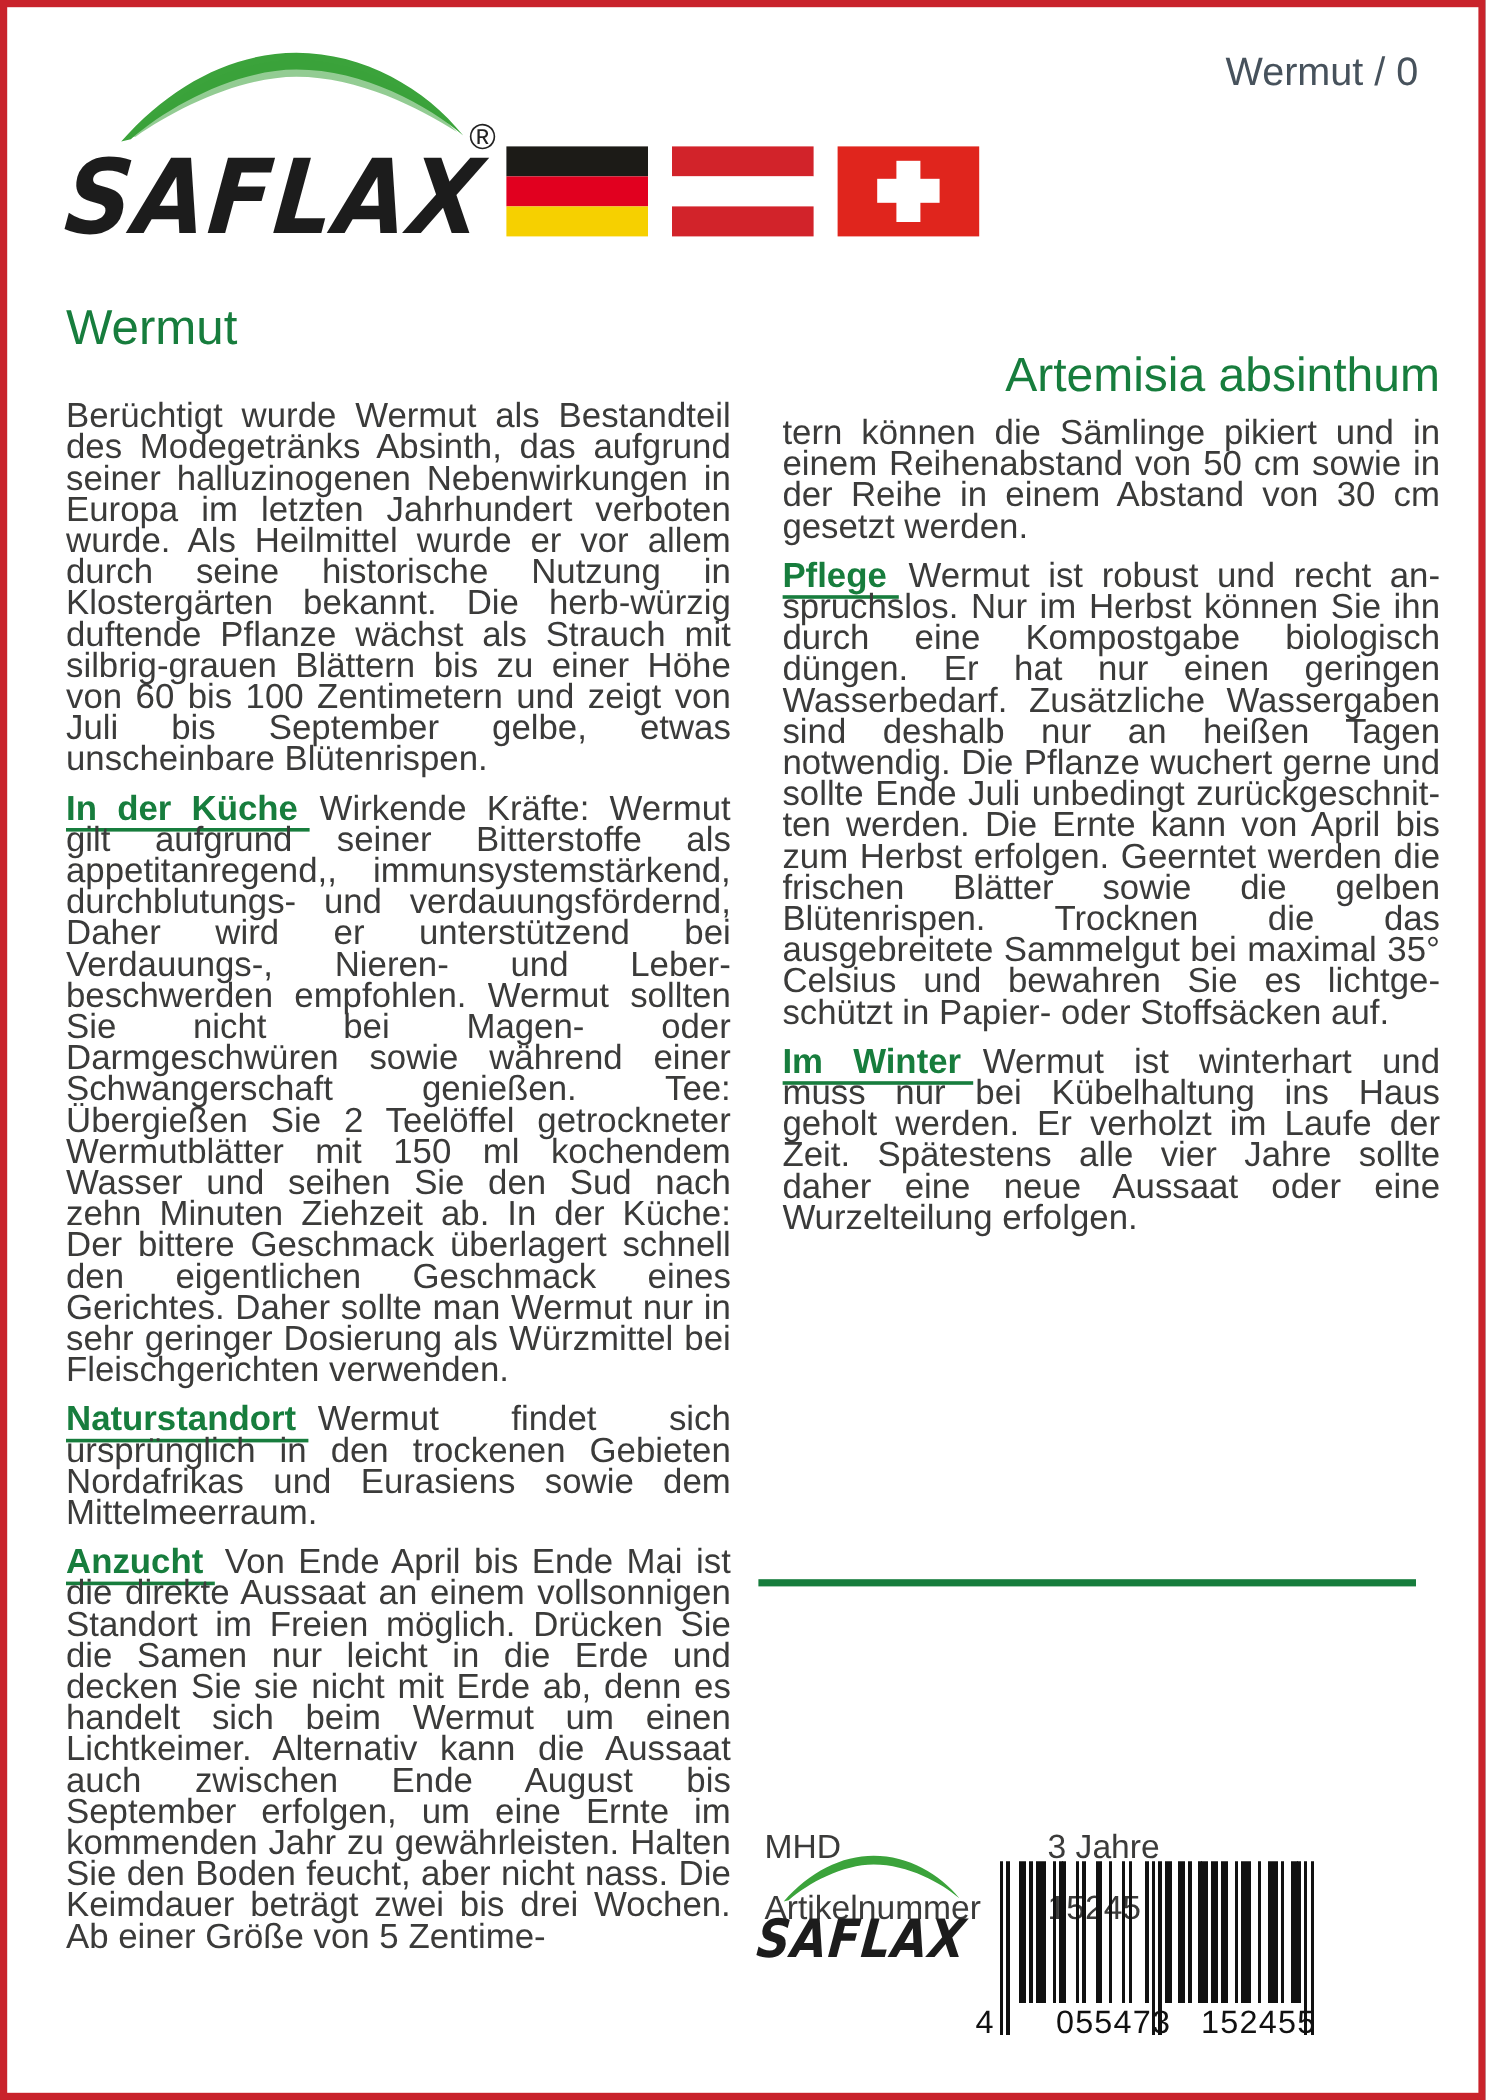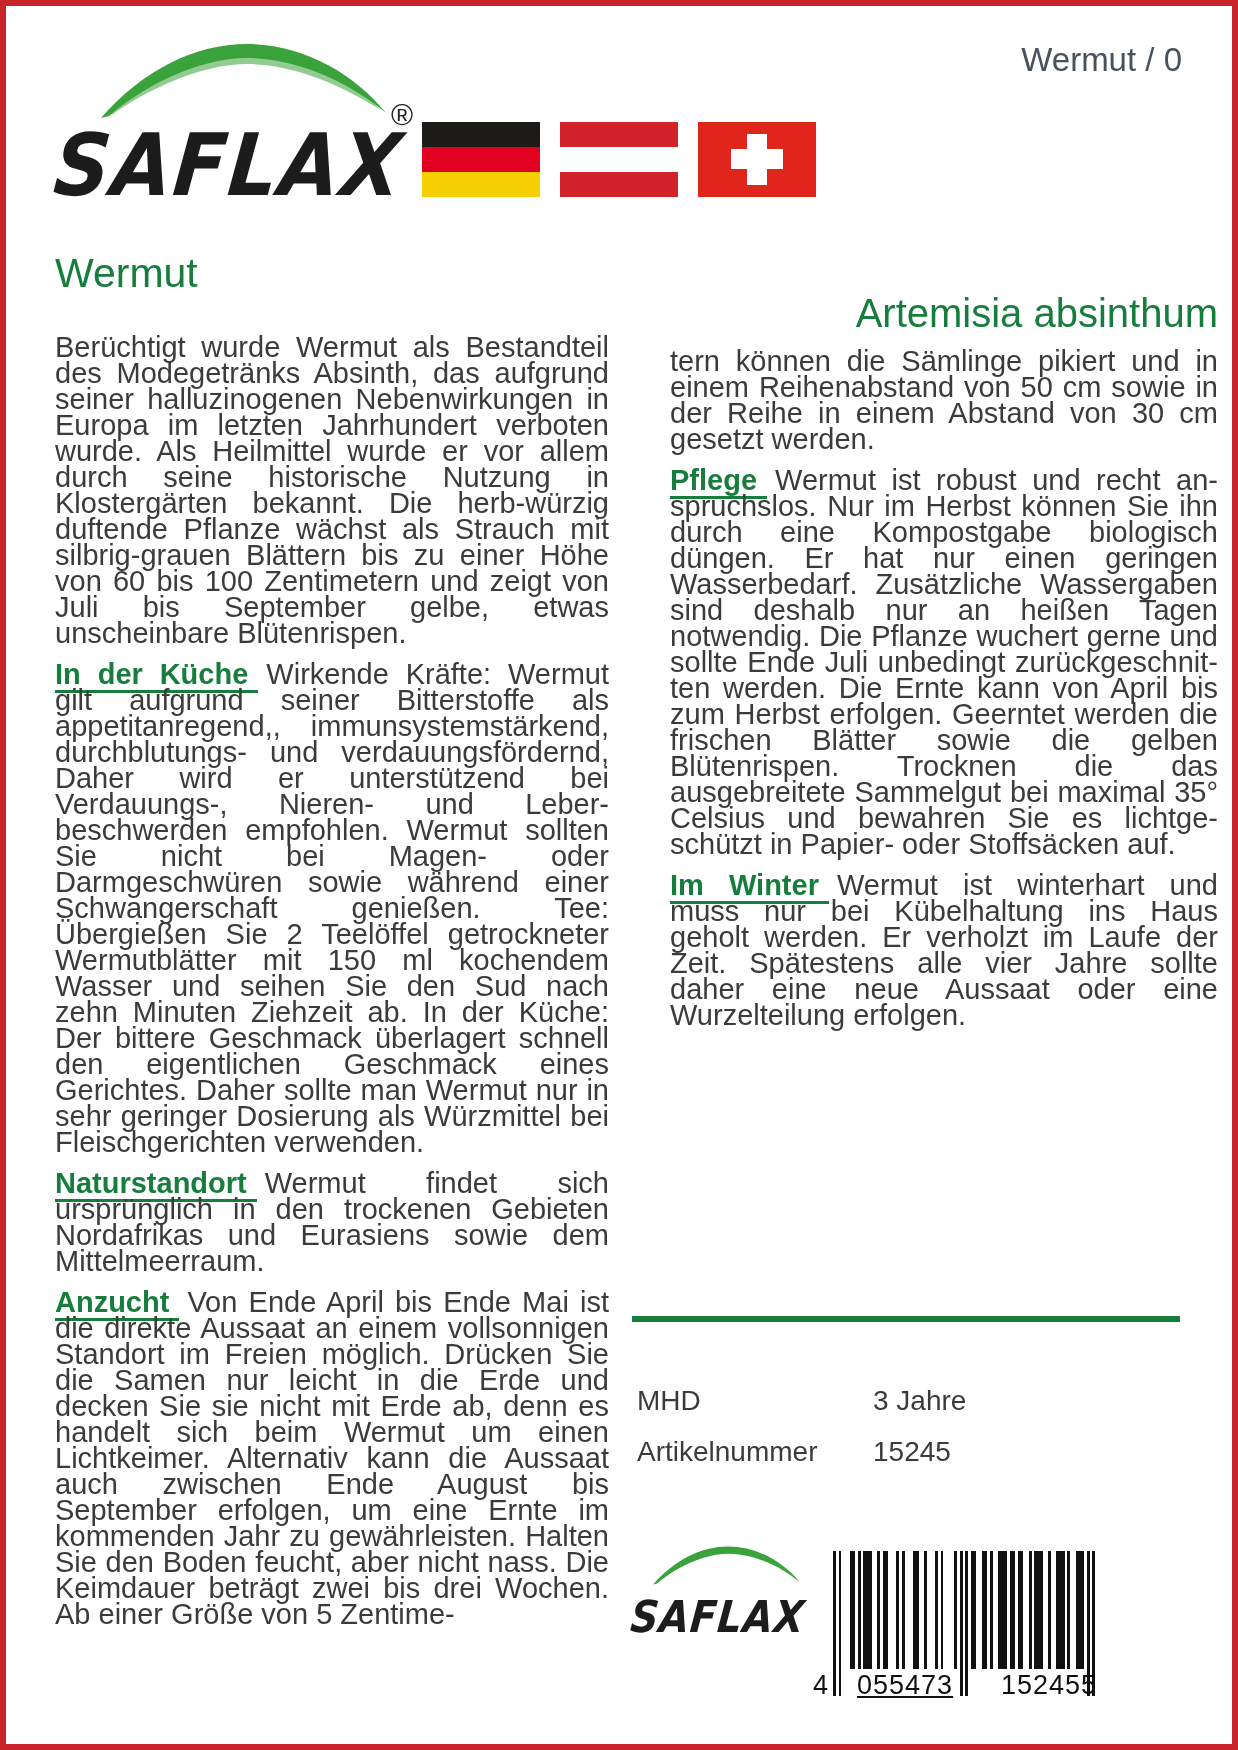--- a/index.html
+++ b/index.html
@@ -53,21 +53,21 @@
   .flag-ch{background:var(--ch-red);}
   .flag-ch .cv{position:absolute;left:49px;top:12px;width:20px;height:51px;background:#ffffff;}
   .flag-ch .ch{position:absolute;left:33px;top:27px;width:52px;height:20px;background:#ffffff;}
   .corner{
     position:absolute;top:36px;right:50px;
     font-size:33px;line-height:36px;color:var(--slate);
   }
   
   .col{position:absolute;hyphens:manual;}
   .col-left{left:49px;top:244px;width:554px;height:1470px;overflow:hidden;}
-  .col-right{left:664px;top:284px;width:548px;height:1030px;overflow:hidden;}
+  .col-right{left:646px;top:284px;width:548px;height:1030px;overflow:hidden;}
   h1{
     font-size:41px;line-height:46px;margin:0 0 38px;
     color:var(--accent-green);font-weight:normal;
   }
   h2{
     font-size:40px;line-height:46px;margin:0 0 12px;
     color:var(--accent-green);font-weight:normal;text-align:right;
   }
   .col p{
     margin:0 0 15px;
@@ -80,39 +80,39 @@
     font-weight:bold;
     border-bottom:3px solid var(--accent-green);
     padding-right:10px;margin-right:8px;
   }
   
   .divider{
     position:absolute;left:626px;top:1310px;
     width:548px;height:6px;background:var(--accent-green);
   }
   .meta{
-    position:absolute;left:631px;top:1380px;
+    position:absolute;left:631px;top:1518px;
     display:grid;grid-template-columns:236px auto;row-gap:21px;
     font-size:28px;line-height:30px;color:var(--text);
   }
   .footer-logo{position:absolute;left:627px;top:1537px;width:190px;height:120px;}
   .footer-logo .arch{display:block;margin-left:18px;width:150px;height:44px;}
   .footer-logo .saflax{
     display:block;margin-top:6px;
     font-size:44px;line-height:48px;letter-spacing:1px;
     transform:scale(0.88,1) skewX(-6deg);transform-origin:0 0;
   }
   .barcode{position:absolute;left:811px;top:1539px;width:290px;height:160px;}
   .barcode svg{position:absolute;left:16px;top:6px;width:262px;height:145px;shape-rendering:crispEdges;}
   .barcode .bc-digit{
     position:absolute;top:126px;
     font-size:27px;line-height:28px;color:#111111;letter-spacing:1px;
   }
   .bc-first{left:-4px;}
-  .bc-left{left:40px;width:112px;text-decoration:underline;}
+  .bc-left{left:55px;width:112px;text-align:center;}
   .bc-right{left:168px;width:112px;text-align:right;}
 </style>
 </head>
 <body>
 
 <div class="page">
 
   <div class="logo">
     <svg class="arch" viewBox="0 0 292 80" xmlns="http://www.w3.org/2000/svg">
       <path fill="var(--logo-green)" d="M4,78 C46,30 98,4 150,4 C206,4 258,34 289,73

